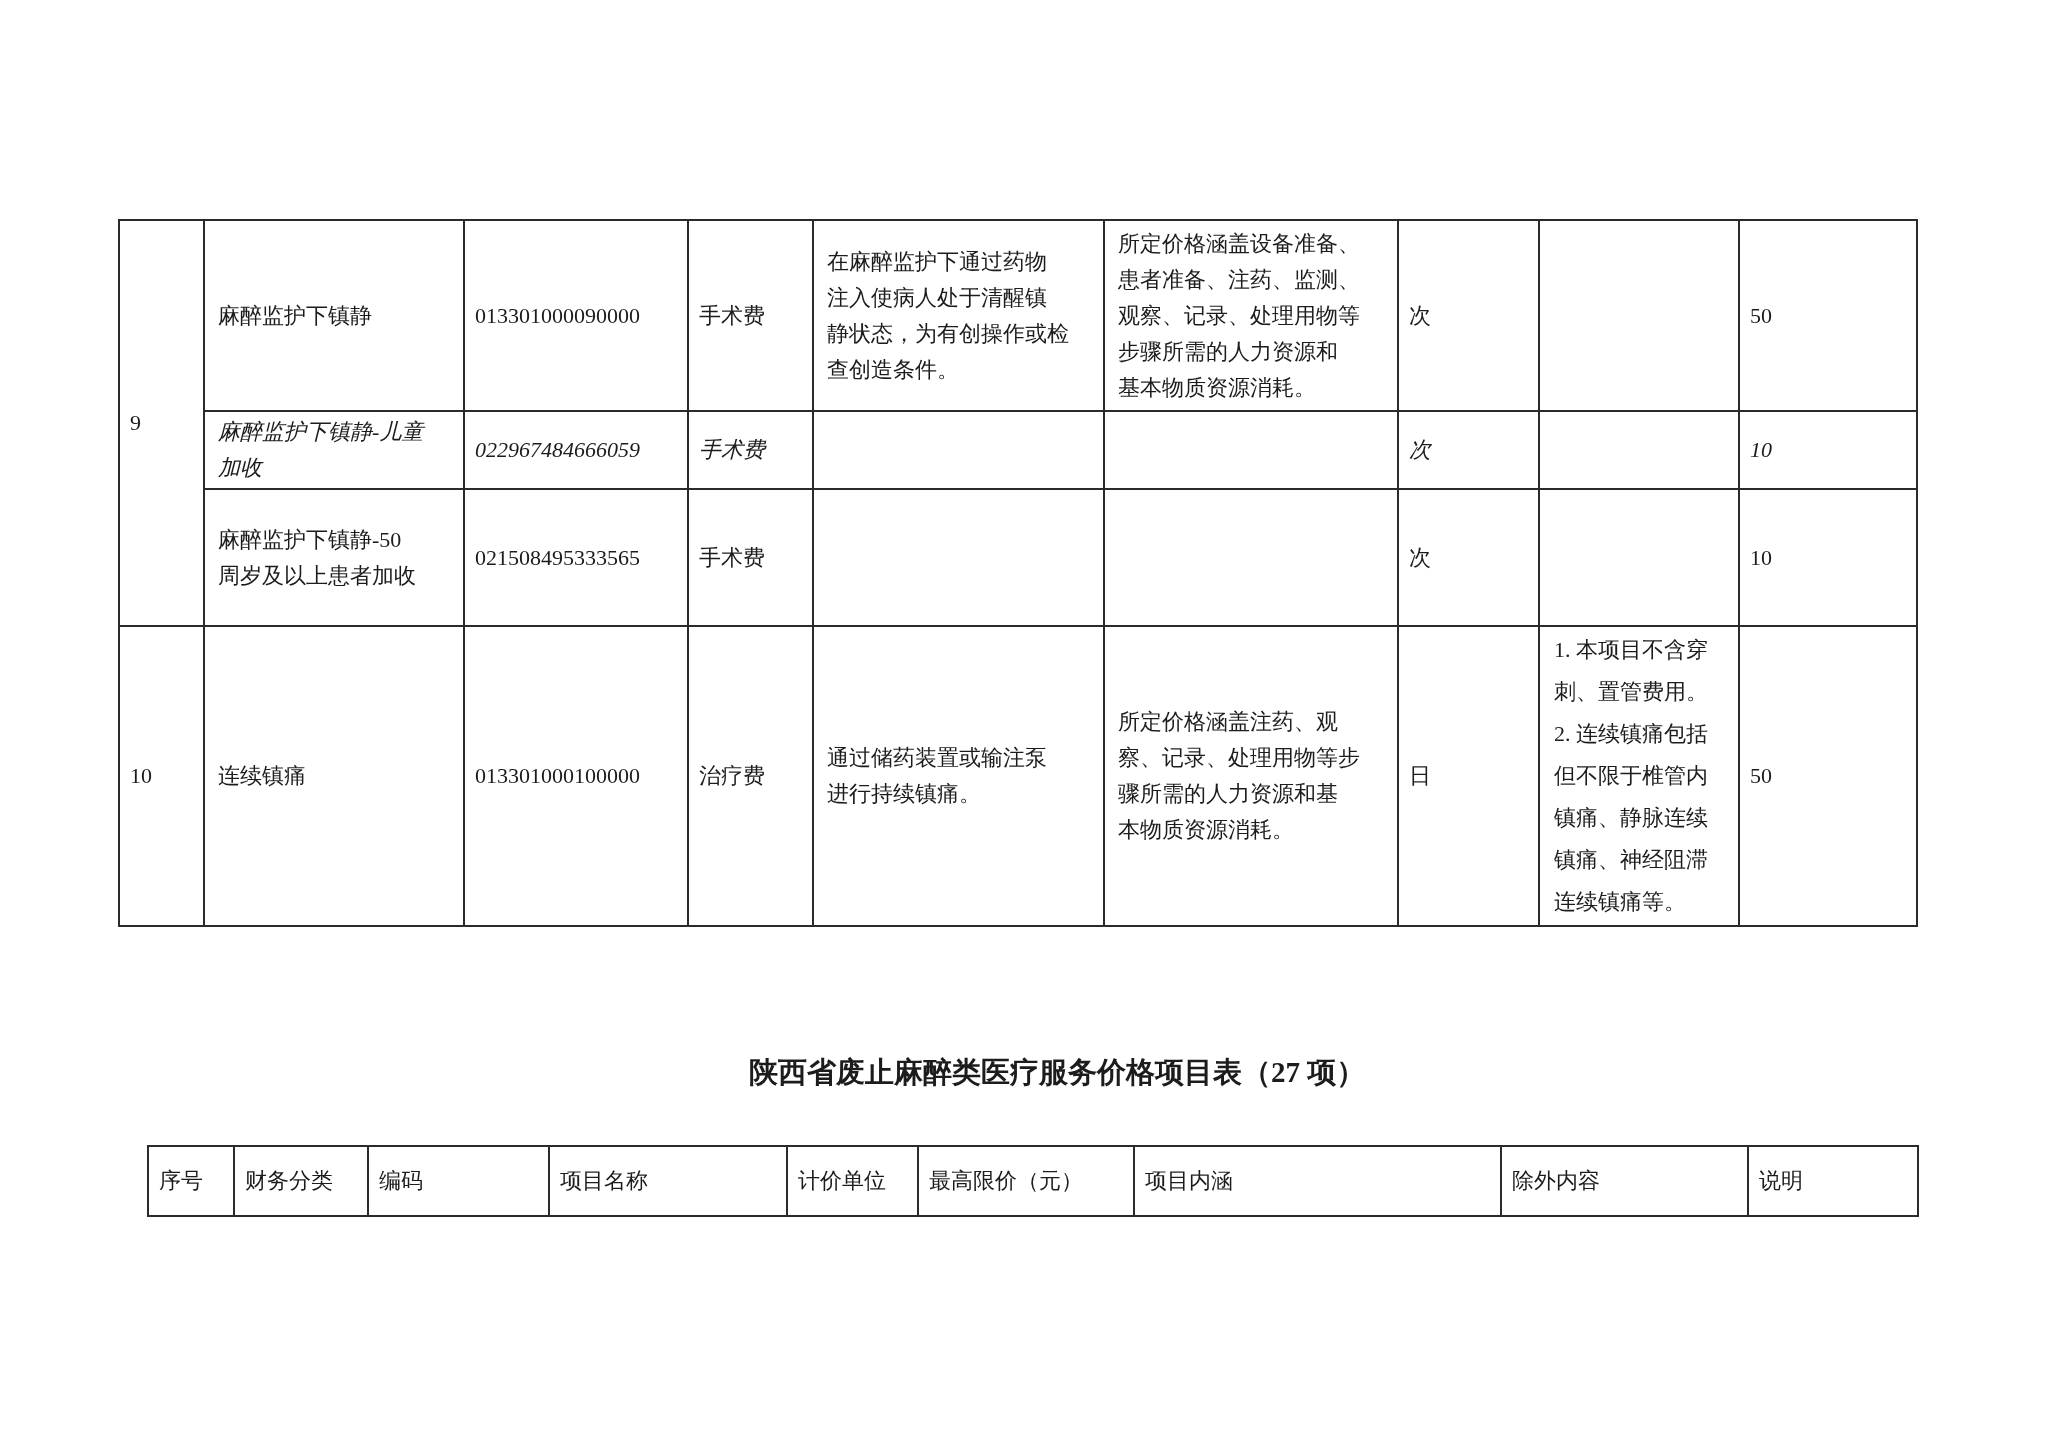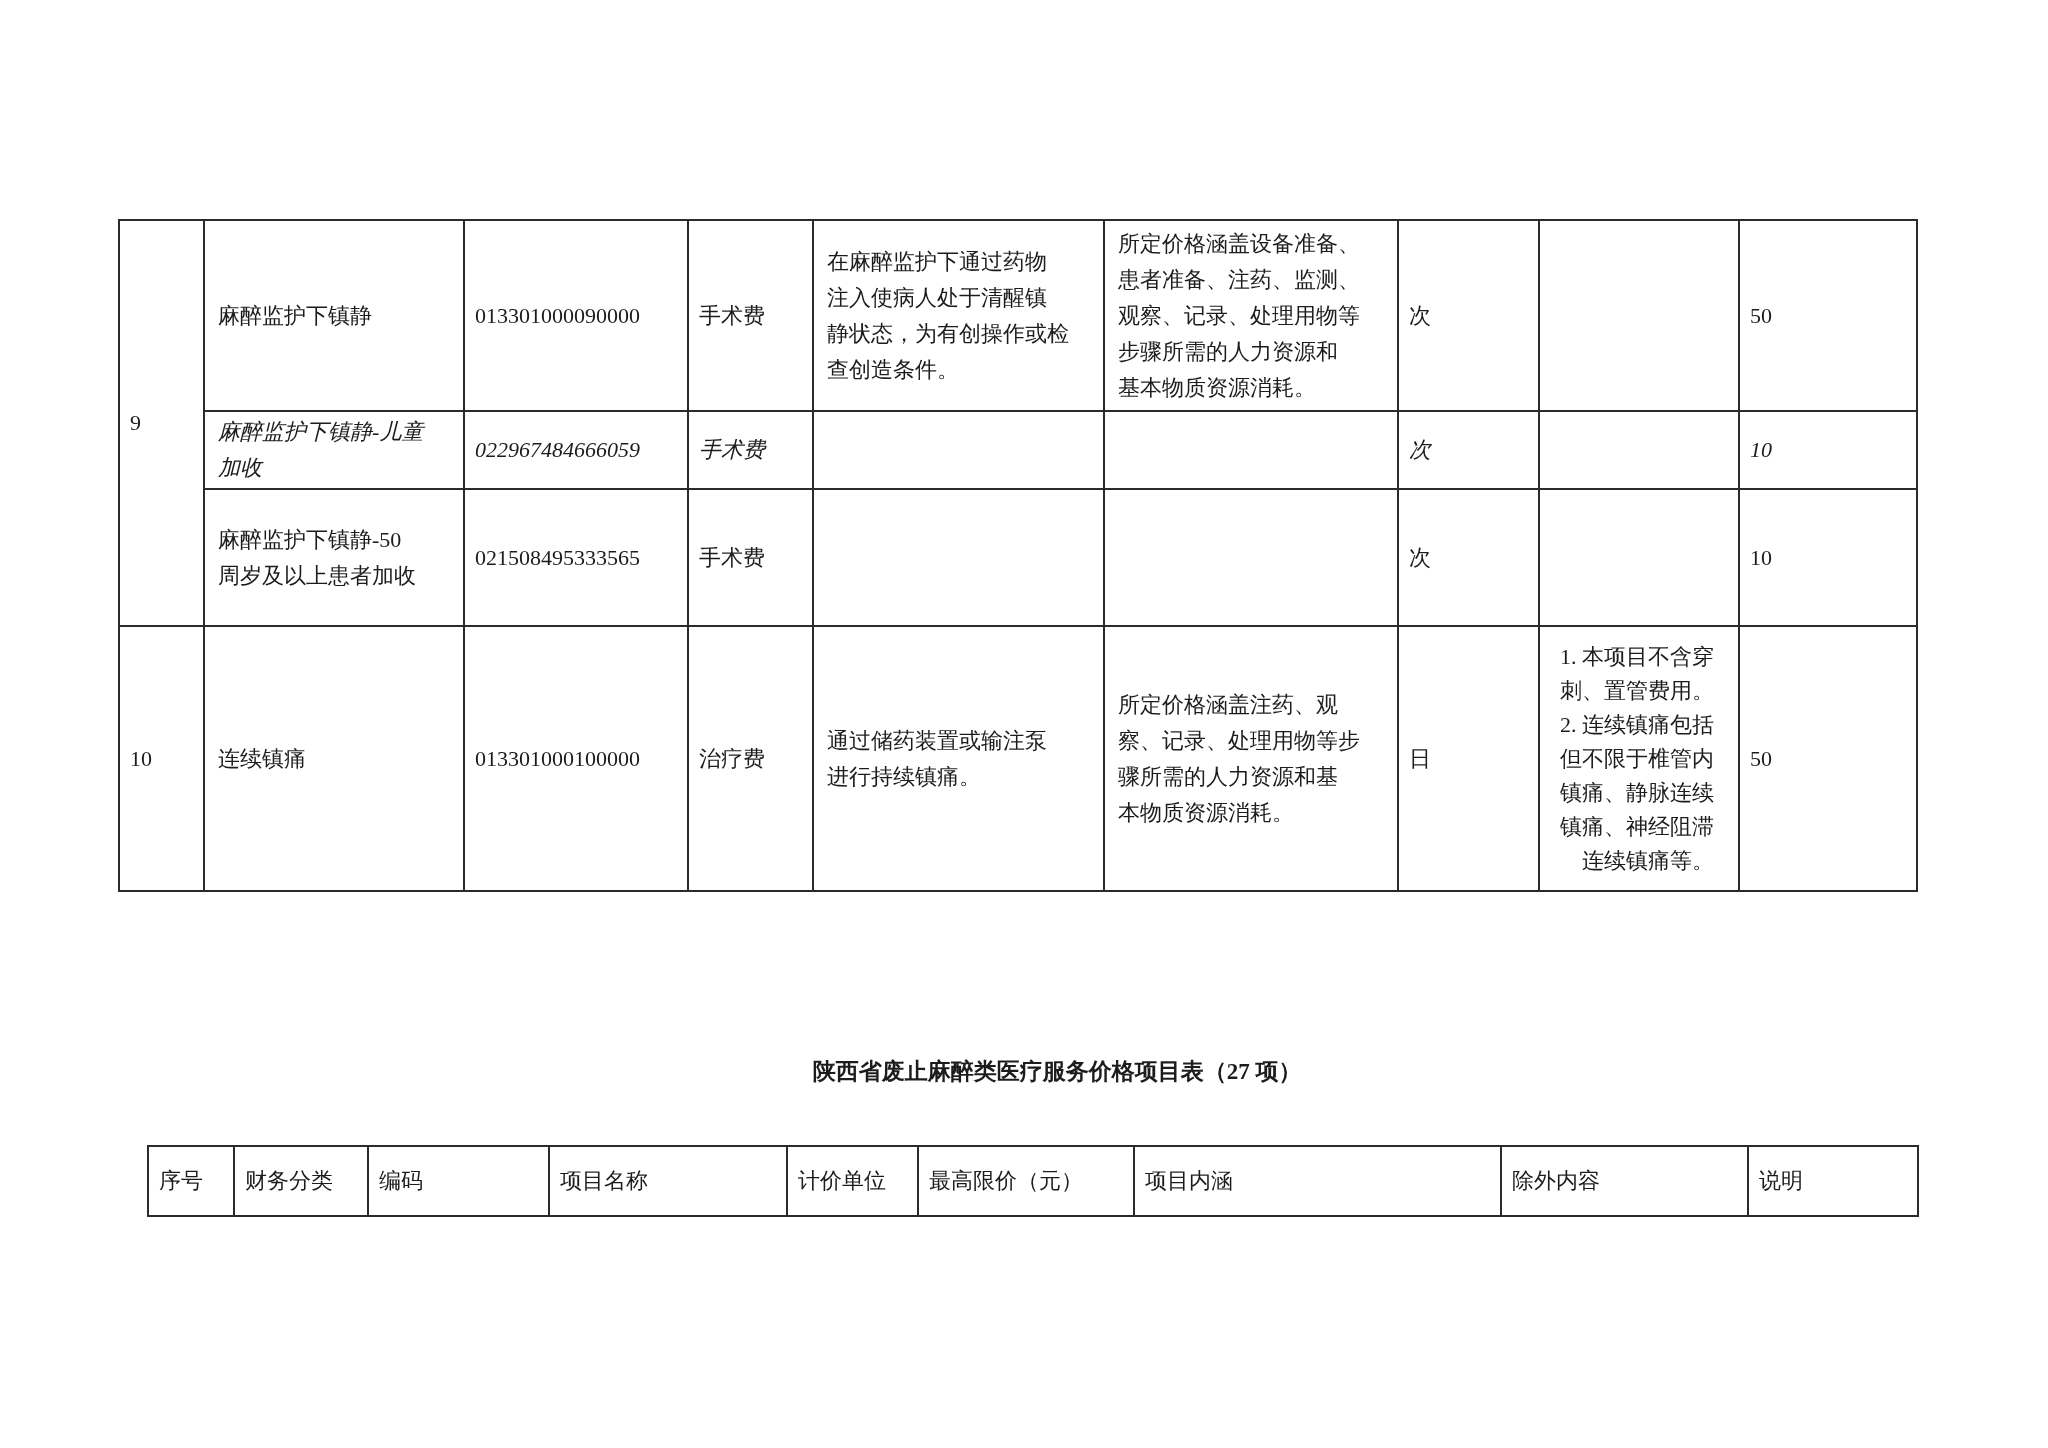--- a/index.html
+++ b/index.html
@@ -53,30 +53,29 @@
   .row-9a { height: 191px; }
   .row-9b { height: 77px; font-style: italic; }
   .row-9c { height: 137px; }
   .row-10 { height: 265px; }
   .header-row { height: 70px; }
   .doc-title {
     position: absolute;
     top: 1056px;
     left: 1057px;
     transform: translateX(-50%);
-    font-size: 23px;
+    font-size: 29px;
     line-height: 32px;
     font-weight: bold;
     white-space: nowrap;
   }
   .excl-cell {
-    line-height: 34px;
+    line-height: 42px;
     padding-left: 14px;
     padding-right: 24px;
-    text-align: right;
   }
 </style>
 </head>
 <body>
 
 <div class="page">
 
   <table class="top-table">
     <colgroup>
       <col style="width:85px">

